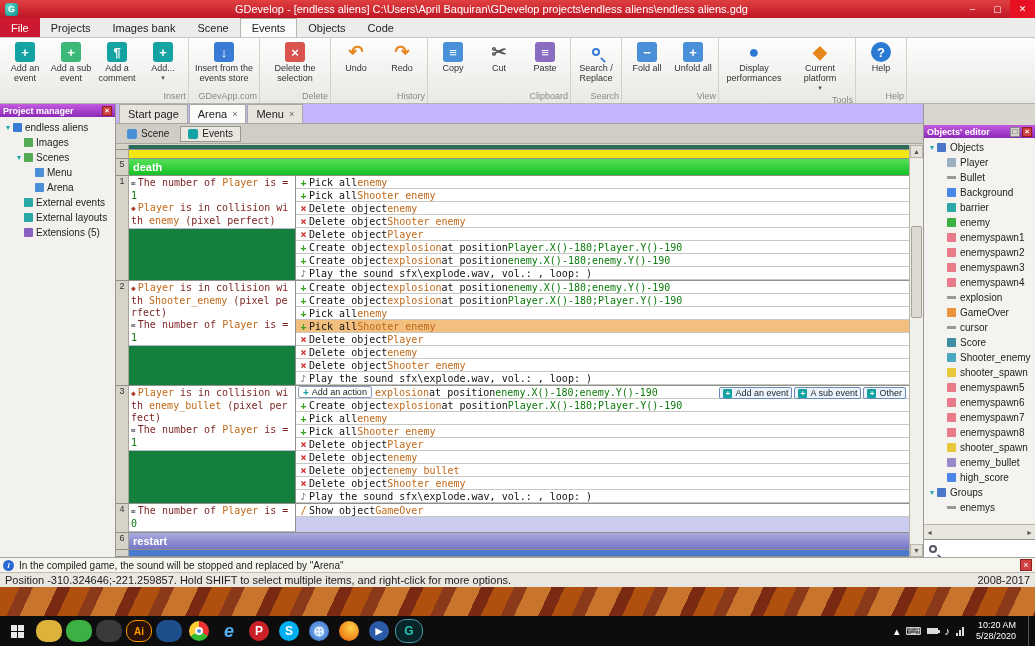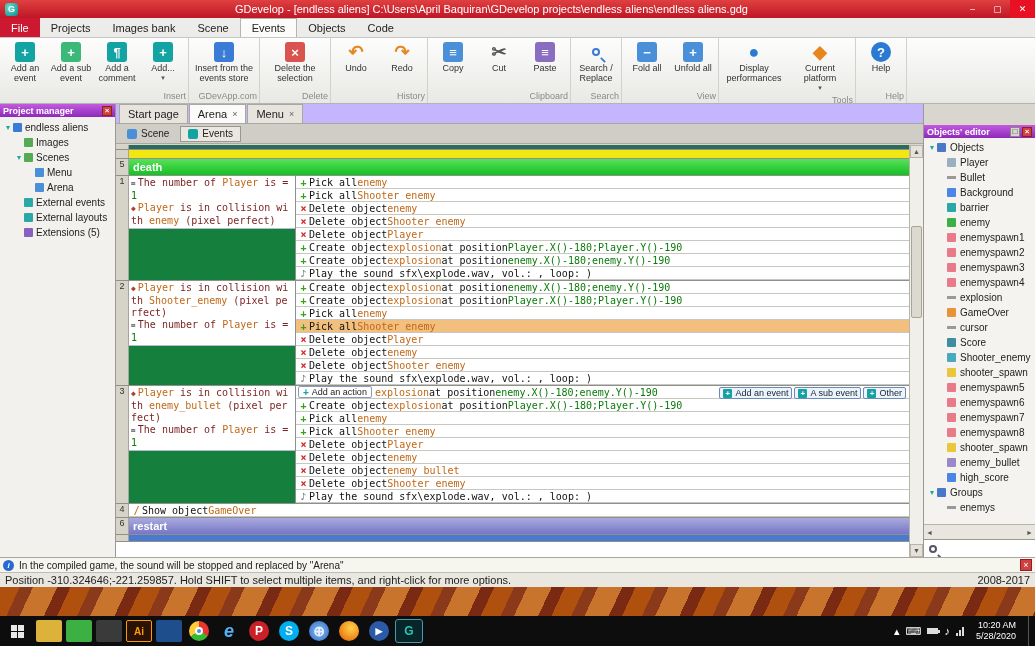--- a/index.html
+++ b/index.html
@@ -94,21 +94,21 @@
 .info-bar{position:absolute;top:557px;left:0;width:1035px;height:15px;background:#f6f6ee;border-top:1px solid #a8a8a2;display:flex;align-items:center;padding:0 3px;font-size:10px;color:#222}
 .ibadge{width:11px;height:11px;border-radius:50%;background:#2a6ad4;color:#fff;font-size:8px;font-weight:bold;font-style:italic;display:flex;align-items:center;justify-content:center;margin-right:5px;flex-shrink:0}
 .ib-close{margin-left:auto;width:12px;height:12px;background:#d04040;color:#fff;font-size:9px;display:flex;align-items:center;justify-content:center;border:1px solid #902020}
 .status-bar{position:absolute;top:572px;left:0;width:1035px;height:15px;background:#e9e7df;border-top:1px solid #bdbdb6;display:flex;justify-content:space-between;align-items:center;padding:0 5px;font-size:11px;color:#222}
 
 .wallpaper{position:absolute;top:587px;left:0;width:1035px;height:29px;background:repeating-linear-gradient(115deg,#b0500f 0 18px,#8a3a1a 18px 30px,#c8742c 30px 52px,#7a2a12 52px 64px)}
 .taskbar{position:absolute;top:616px;left:0;width:1035px;height:30px;background:#0d0d0d;display:flex;align-items:center;color:#fff}
 .tstart{width:34px;height:30px;display:flex;align-items:center;justify-content:center}
 .winflag{display:grid;grid-template-columns:6px 6px;grid-template-rows:6px 6px;gap:1px}
 .winflag span{background:#e8e8e8}
-.tapp{width:26px;height:22px;margin:0 2px;border-radius:2px;display:flex;align-items:center;justify-content:center;font-weight:bold;font-size:12px;position:relative}
+.tapp{width:26px;height:22px;margin:0 2px;border-radius:10px;display:flex;align-items:center;justify-content:center;font-weight:bold;font-size:12px;position:relative}
 .tapp.round{border-radius:50%;width:20px;height:20px;margin:0 5px}
 .tapp.active{outline:1px solid #4a9aaa;background:#12333a}
 .chromedot{width:8px;height:8px;background:#4a90d9;border:2px solid #fff;border-radius:50%}
 .ttray{margin-left:auto;display:flex;align-items:center;gap:6px;padding-right:2px;font-size:11px}
 .batt{width:11px;height:6px;border:1px solid #ddd;position:relative;background:#ddd}
 .batt::after{content:'';position:absolute;right:-3px;top:1px;width:2px;height:3px;background:#ddd}
 .bars{display:flex;align-items:flex-end;gap:1px}
 .bars span{width:2px;background:#ddd}
 .tclock{text-align:right;font-size:9px;line-height:11px;padding:0 6px}
 .show-desktop{width:5px;height:30px;border-left:1px solid #555}
@@ -520,20 +520,25 @@
               <span>A sub event</span>
             </span>
             <span class="chip">
               <span class="plus">+</span>
               <span>Other</span>
             </span>
           </div>
         </div>
         <div class="event">
           <div class="numcell">4</div>
+          <div class="conds">
+            <div class="cbox">
+              <div class="cline"><span class="cicon" style="color: rgb(85, 85, 102);">≡</span><span class="sc">The number of </span><span class="so">Player</span><span class="sc"> is = </span><span class="sg">0</span></div>
+            </div>
+          </div>
           <div class="acts">
             <div class="aline">
               <span class="aicon" style="color: rgb(200, 120, 32);">/</span>
               <span class="sk">Show object </span>
               <span class="so">GameOver</span>
             </div>
           </div>
         </div>
         <div class="srow">
           <div class="numcell">6</div>

